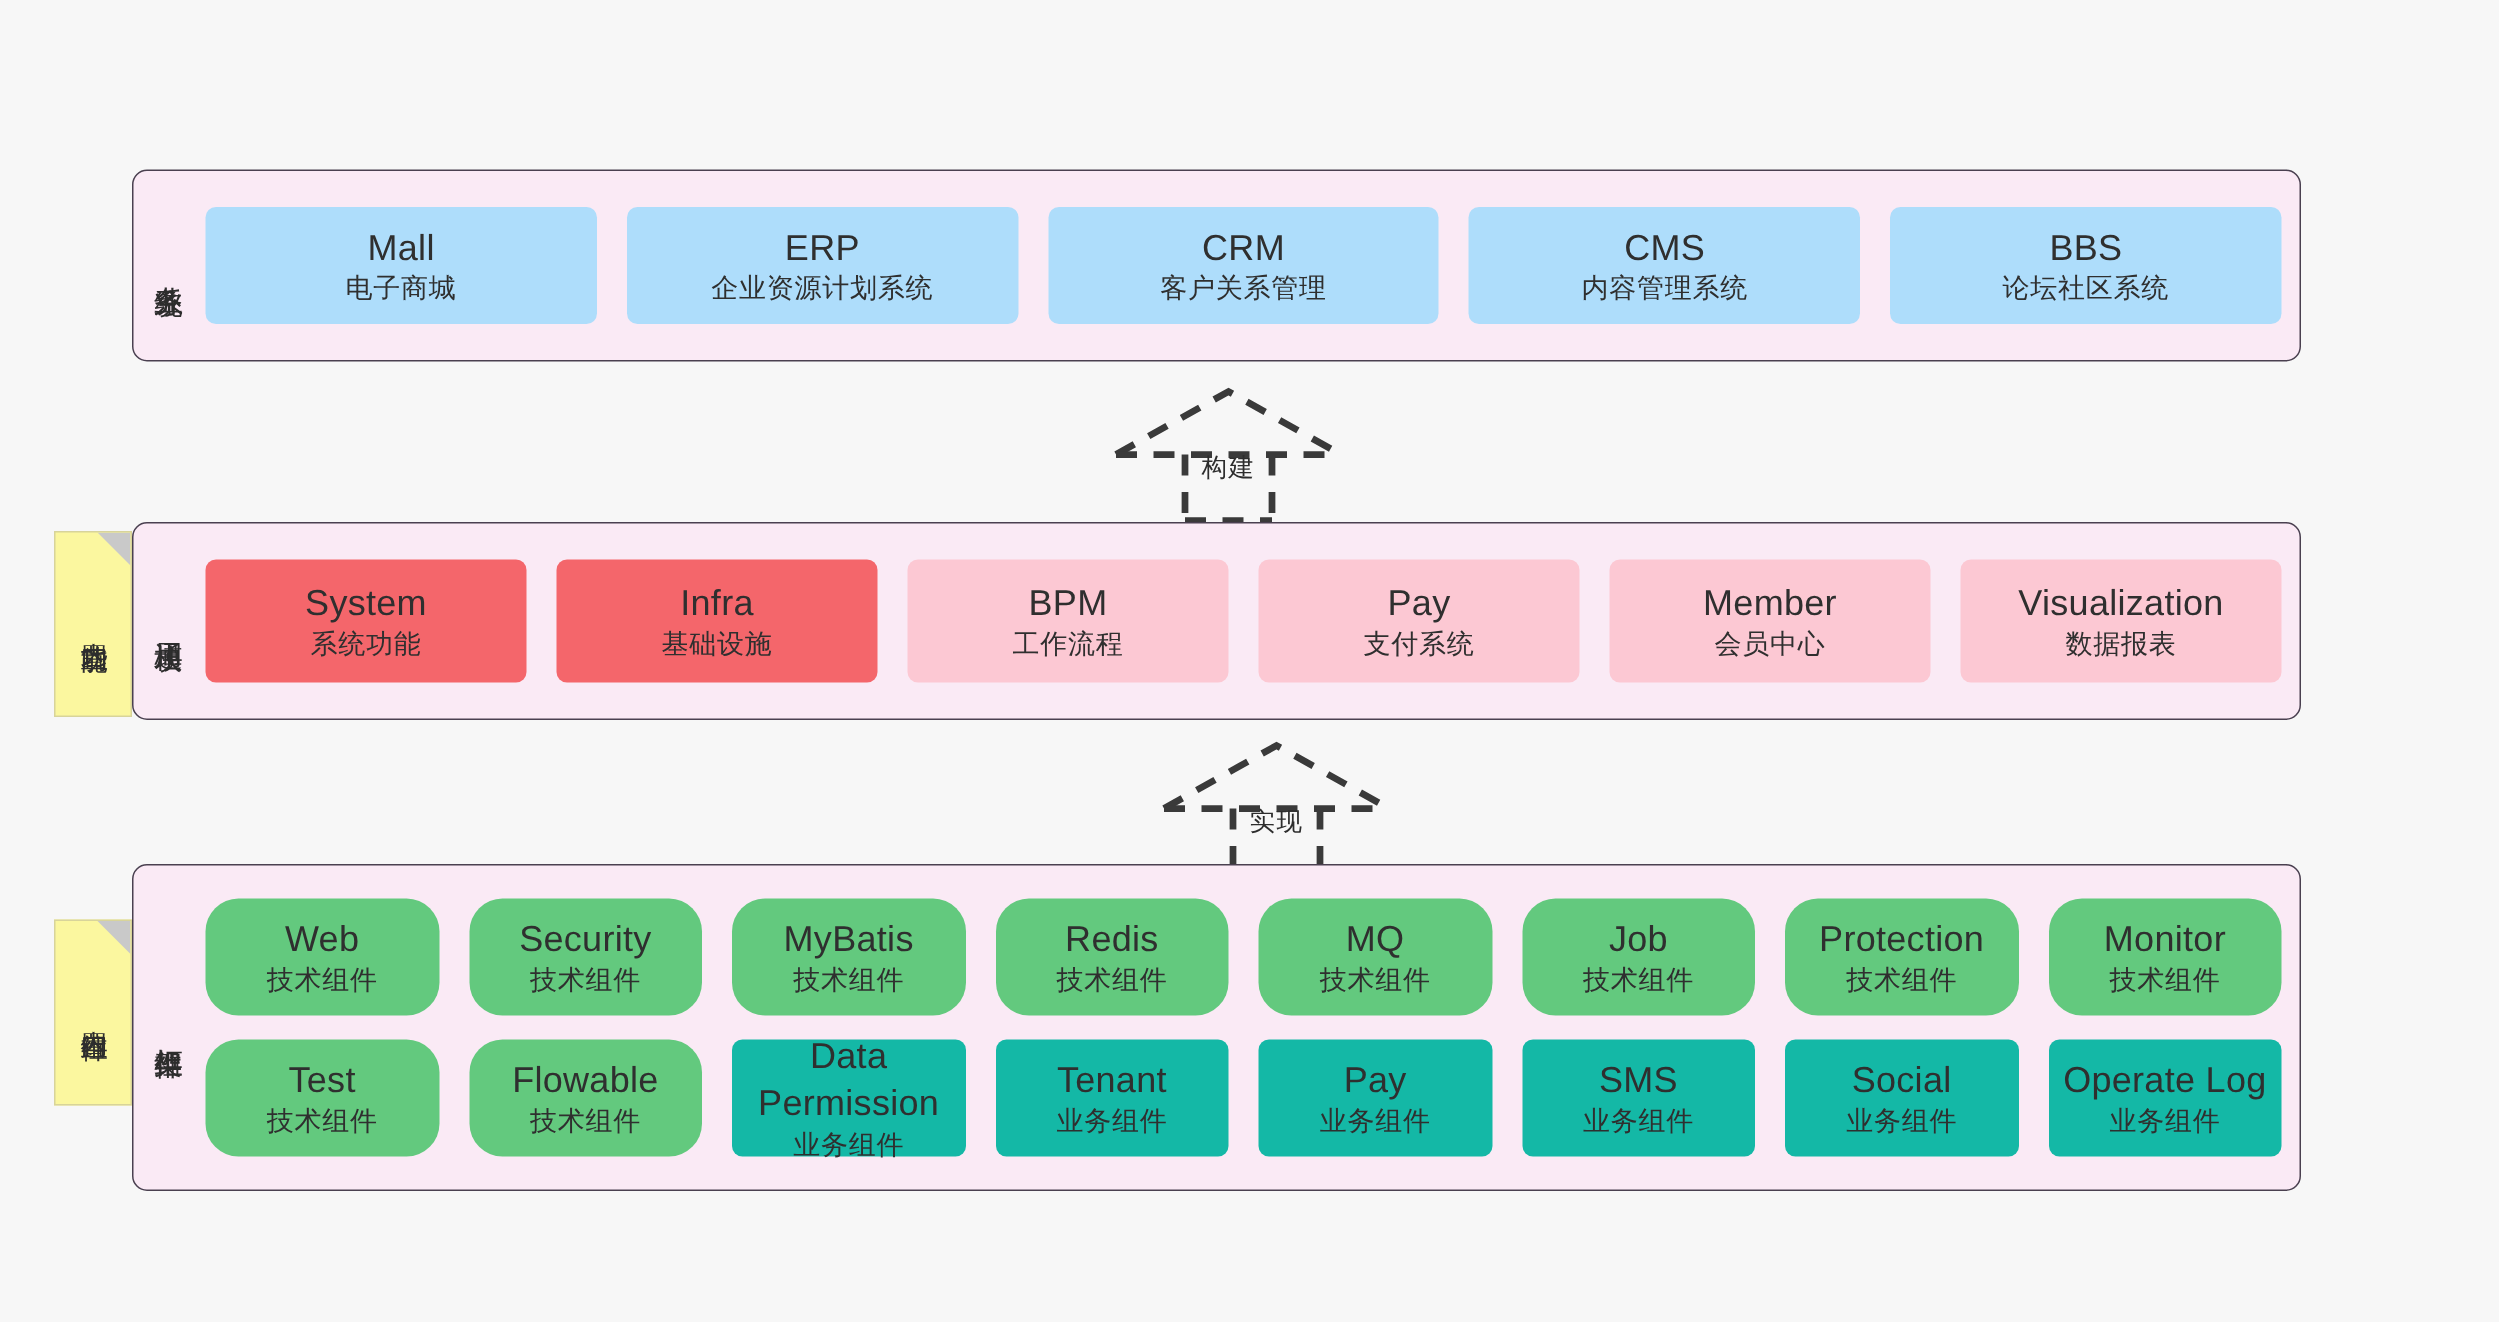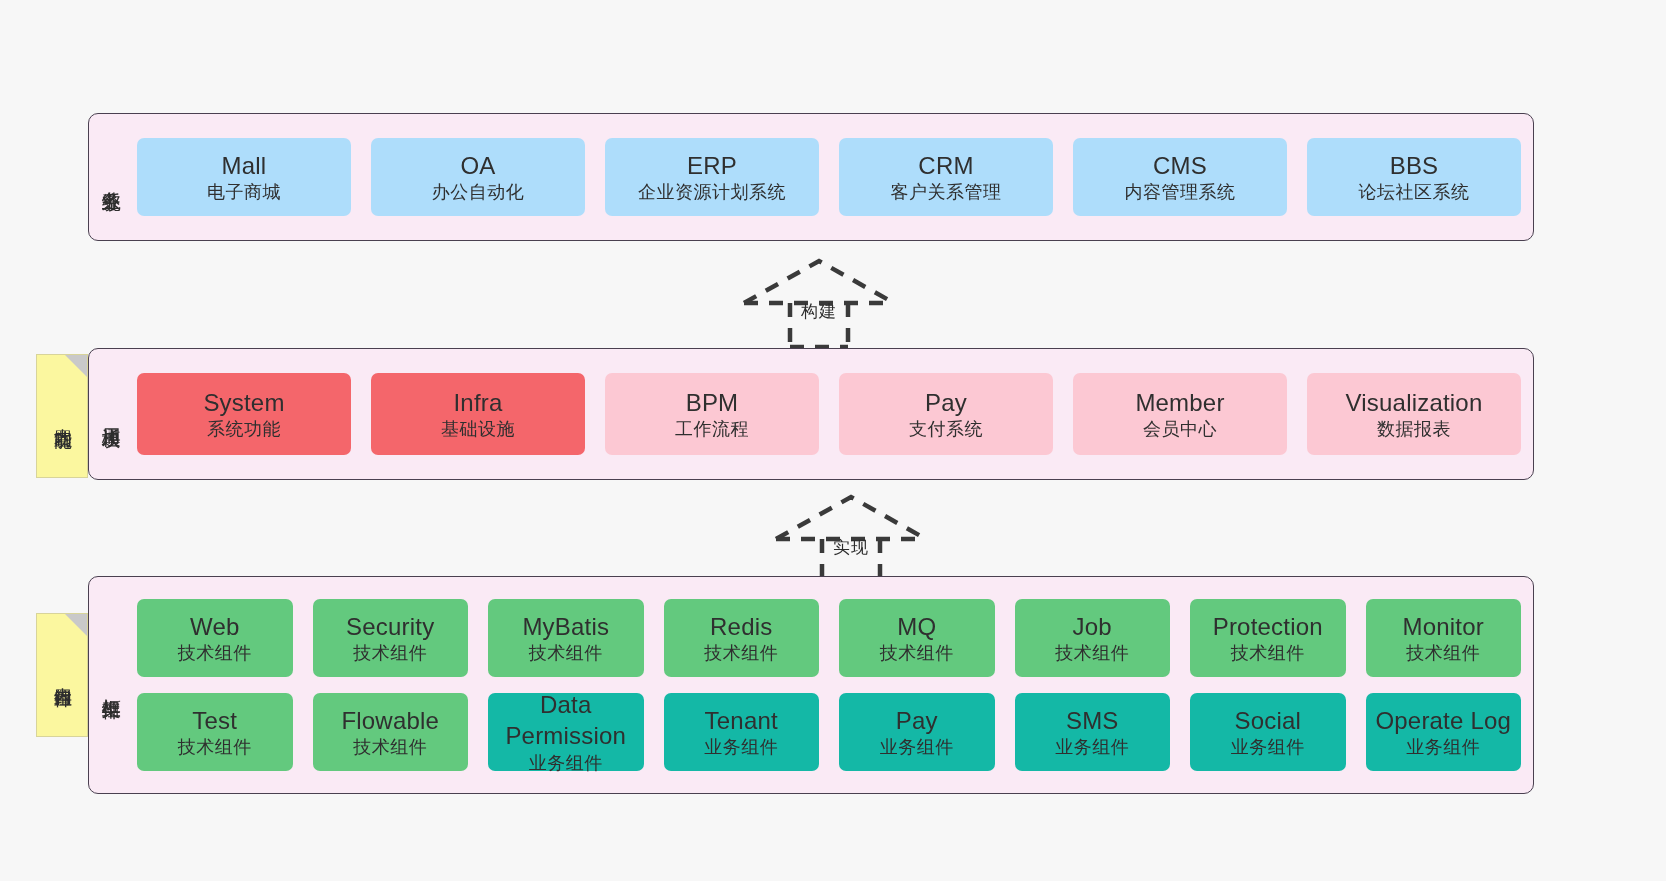--- a/index.html
+++ b/index.html
@@ -78,21 +78,21 @@
     font-size: 24px;
     letter-spacing: 0.2px;
   }
   .node .cn {
     font-size: 18px;
     letter-spacing: 0.5px;
   }
   .node.blue   { background: #aeddfb; }
   .node.red    { background: #f4666b; }
   .node.pink   { background: #fcc8d3; }
-  .node.green  { background: #63c97e; }
+  .node.green  { background: #63c97e; border-radius: 22px; }
   .node.lgreen { background: #14b8a6; }
 
   
   .layer-biz .node   { height: 78px; }
   .layer-mod .node   { height: 82px; }
   .layer-fw  .node   { height: 78px; }
 
   
   .sticky {
     position: absolute;
@@ -144,24 +144,20 @@
 
   <div class="layer layer-biz" id="layer-0" style="left:88px; top:113px; width:1446px; height:128px;">
     <div class="layer-title">业务系统</div>
     <div class="layer-body">
       <div class="row">
         <div class="node blue">
           <span class="en">Mall</span>
           <span class="cn">电子商城</span>
         </div>
         <div class="node blue">
-          <span class="en">OA</span>
-          <span class="cn">办公自动化</span>
-        </div>
-        <div class="node blue">
           <span class="en">ERP</span>
           <span class="cn">企业资源计划系统</span>
         </div>
         <div class="node blue">
           <span class="en">CRM</span>
           <span class="cn">客户关系管理</span>
         </div>
         <div class="node blue">
           <span class="en">CMS</span>
           <span class="cn">内容管理系统</span>

